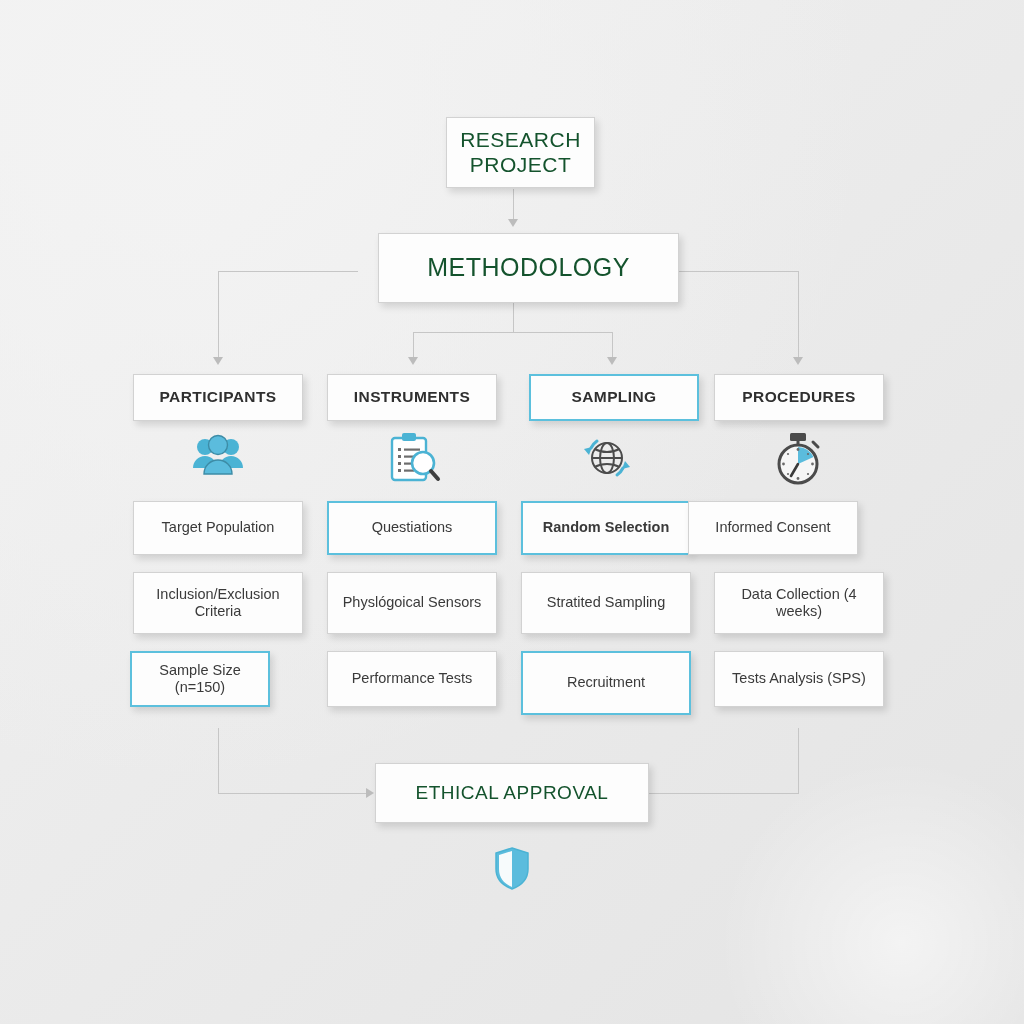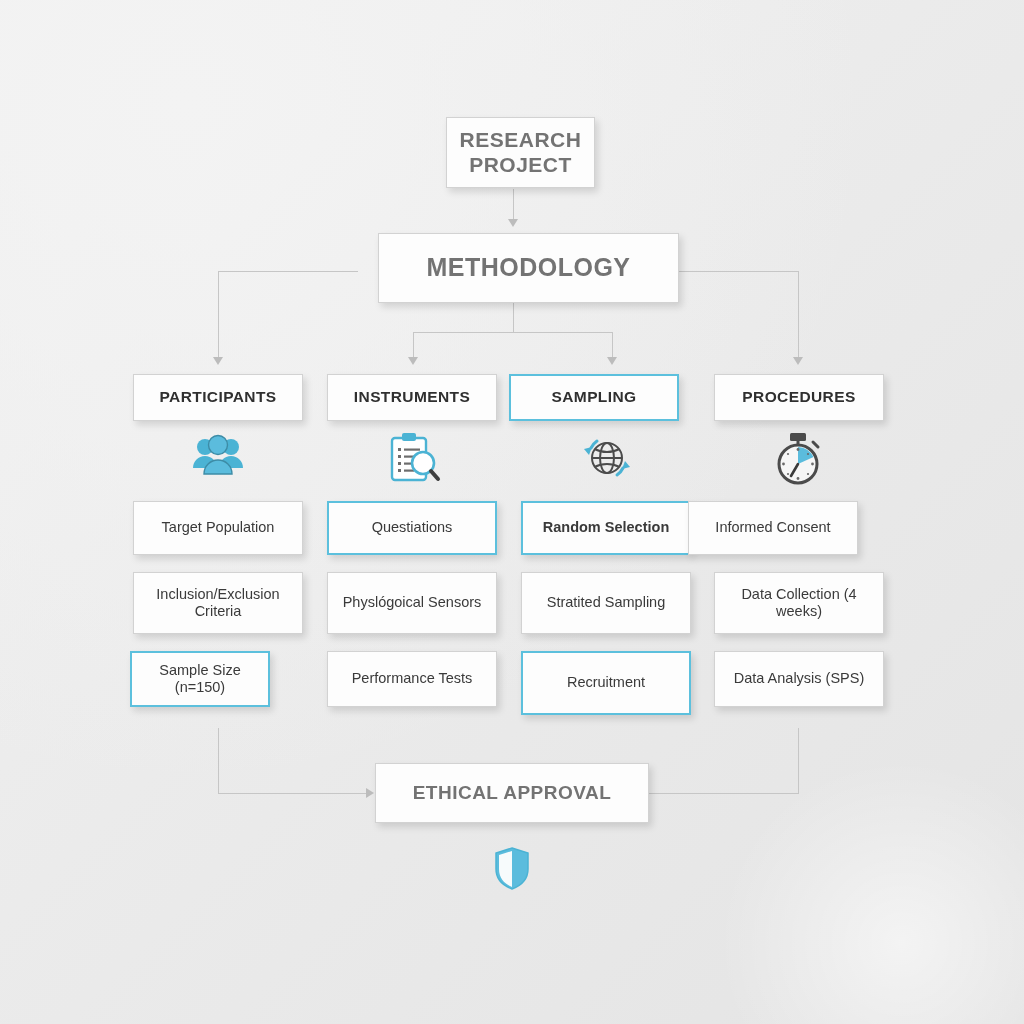--- a/index.html
+++ b/index.html
@@ -21,21 +21,21 @@
     background:#fdfdfd;
     border:1px solid #d2d2d2;
     box-shadow:3px 4px 7px rgba(0,0,0,.13);
     display:flex;align-items:center;justify-content:center;
     text-align:center;color:#333;
     line-height:1.18;
   }
   .box.accent{ border:2px solid #5cc0dd; }
   .box .t{display:block;padding:0 6px;}
 
-  .title-box{ font-weight:bold; letter-spacing:.5px; color:#737373; }
+  .title-box{ font-weight:normal; letter-spacing:.5px; color:#14532d; }
   .root{ font-size:21px; }
   .method{ font-size:25px; }
   .ethical{ font-size:19px; }
   .col-head{ font-size:15.5px; font-weight:bold; letter-spacing:.4px; color:#2f2f2f;}
   .leaf{ font-size:14.5px; color:#3a3a3a; font-weight:normal; }
 
   
   .ln{position:absolute;background:#c6c6c6;}
   .ln.h{height:1px;}
   .ln.v{width:1px;}
@@ -131,21 +131,21 @@
   <div class="box leaf accent" style="left:327px;top:501px;width:170px;height:54px;">
     <span class="t">Questiations</span>
   </div>
   <div class="box leaf" style="left:327px;top:572px;width:170px;height:62px;">
     <span class="t">Physlógoical Sensors</span>
   </div>
   <div class="box leaf" style="left:327px;top:651px;width:170px;height:56px;">
     <span class="t">Performance Tests</span>
   </div>
 
-  <div class="box title-box col-head accent" style="left:509px;top:374px;width:170px;height:47px;">
+  <div class="box title-box col-head accent" style="left:529px;top:374px;width:170px;height:47px;">
     <span class="t">SAMPLING</span>
   </div>
   <svg class="icon" style="left:580px;top:432px;" width="54" height="52" viewBox="0 0 54 52">
     <g fill="none" stroke="#4b4b4b" stroke-width="2">
       <circle cx="27" cy="26" r="15"></circle>
       <ellipse cx="27" cy="26" rx="7" ry="15"></ellipse>
       <line x1="12" y1="26" x2="42" y2="26"></line>
       <path d="M14.5 17c7.5 4 17.5 4 25 0"></path>
       <path d="M14.5 35c7.5-4 17.5-4 25 0"></path>
     </g>
@@ -189,21 +189,21 @@
     <line x1="26" y1="34" x2="19" y2="46" stroke="#3a3a3a" stroke-width="2.6" stroke-linecap="round"></line>
   </svg>
 
   <div class="box leaf" style="left:688px;top:501px;width:170px;height:54px;">
     <span class="t">Informed Consent</span>
   </div>
   <div class="box leaf" style="left:714px;top:572px;width:170px;height:62px;">
     <span class="t">Data Collection (4 weeks)</span>
   </div>
   <div class="box leaf" style="left:714px;top:651px;width:170px;height:56px;">
-    <span class="t">Data Analysis (SPS)</span>
+    <span class="t">Tests Analysis (SPS)</span>
   </div>
 
   <div class="box title-box ethical" style="left:375px;top:763px;width:274px;height:60px;">
     <span class="t">ETHICAL APPROVAL</span>
   </div>
   <svg class="icon" style="left:494px;top:846px;" width="36" height="44" viewBox="0 0 36 44">
     <path d="M18 2 L34 7 v16 c0 11-8 17-16 20 C10 40 2 34 2 23 V7 Z" fill="#5bbcdd" stroke="#4bb3d4" stroke-width="1.5"></path>
     <path d="M18 5 L18 41 C11 38 5 33 5 23 V9 Z" fill="#f7fbfc"></path>
   </svg>
 

